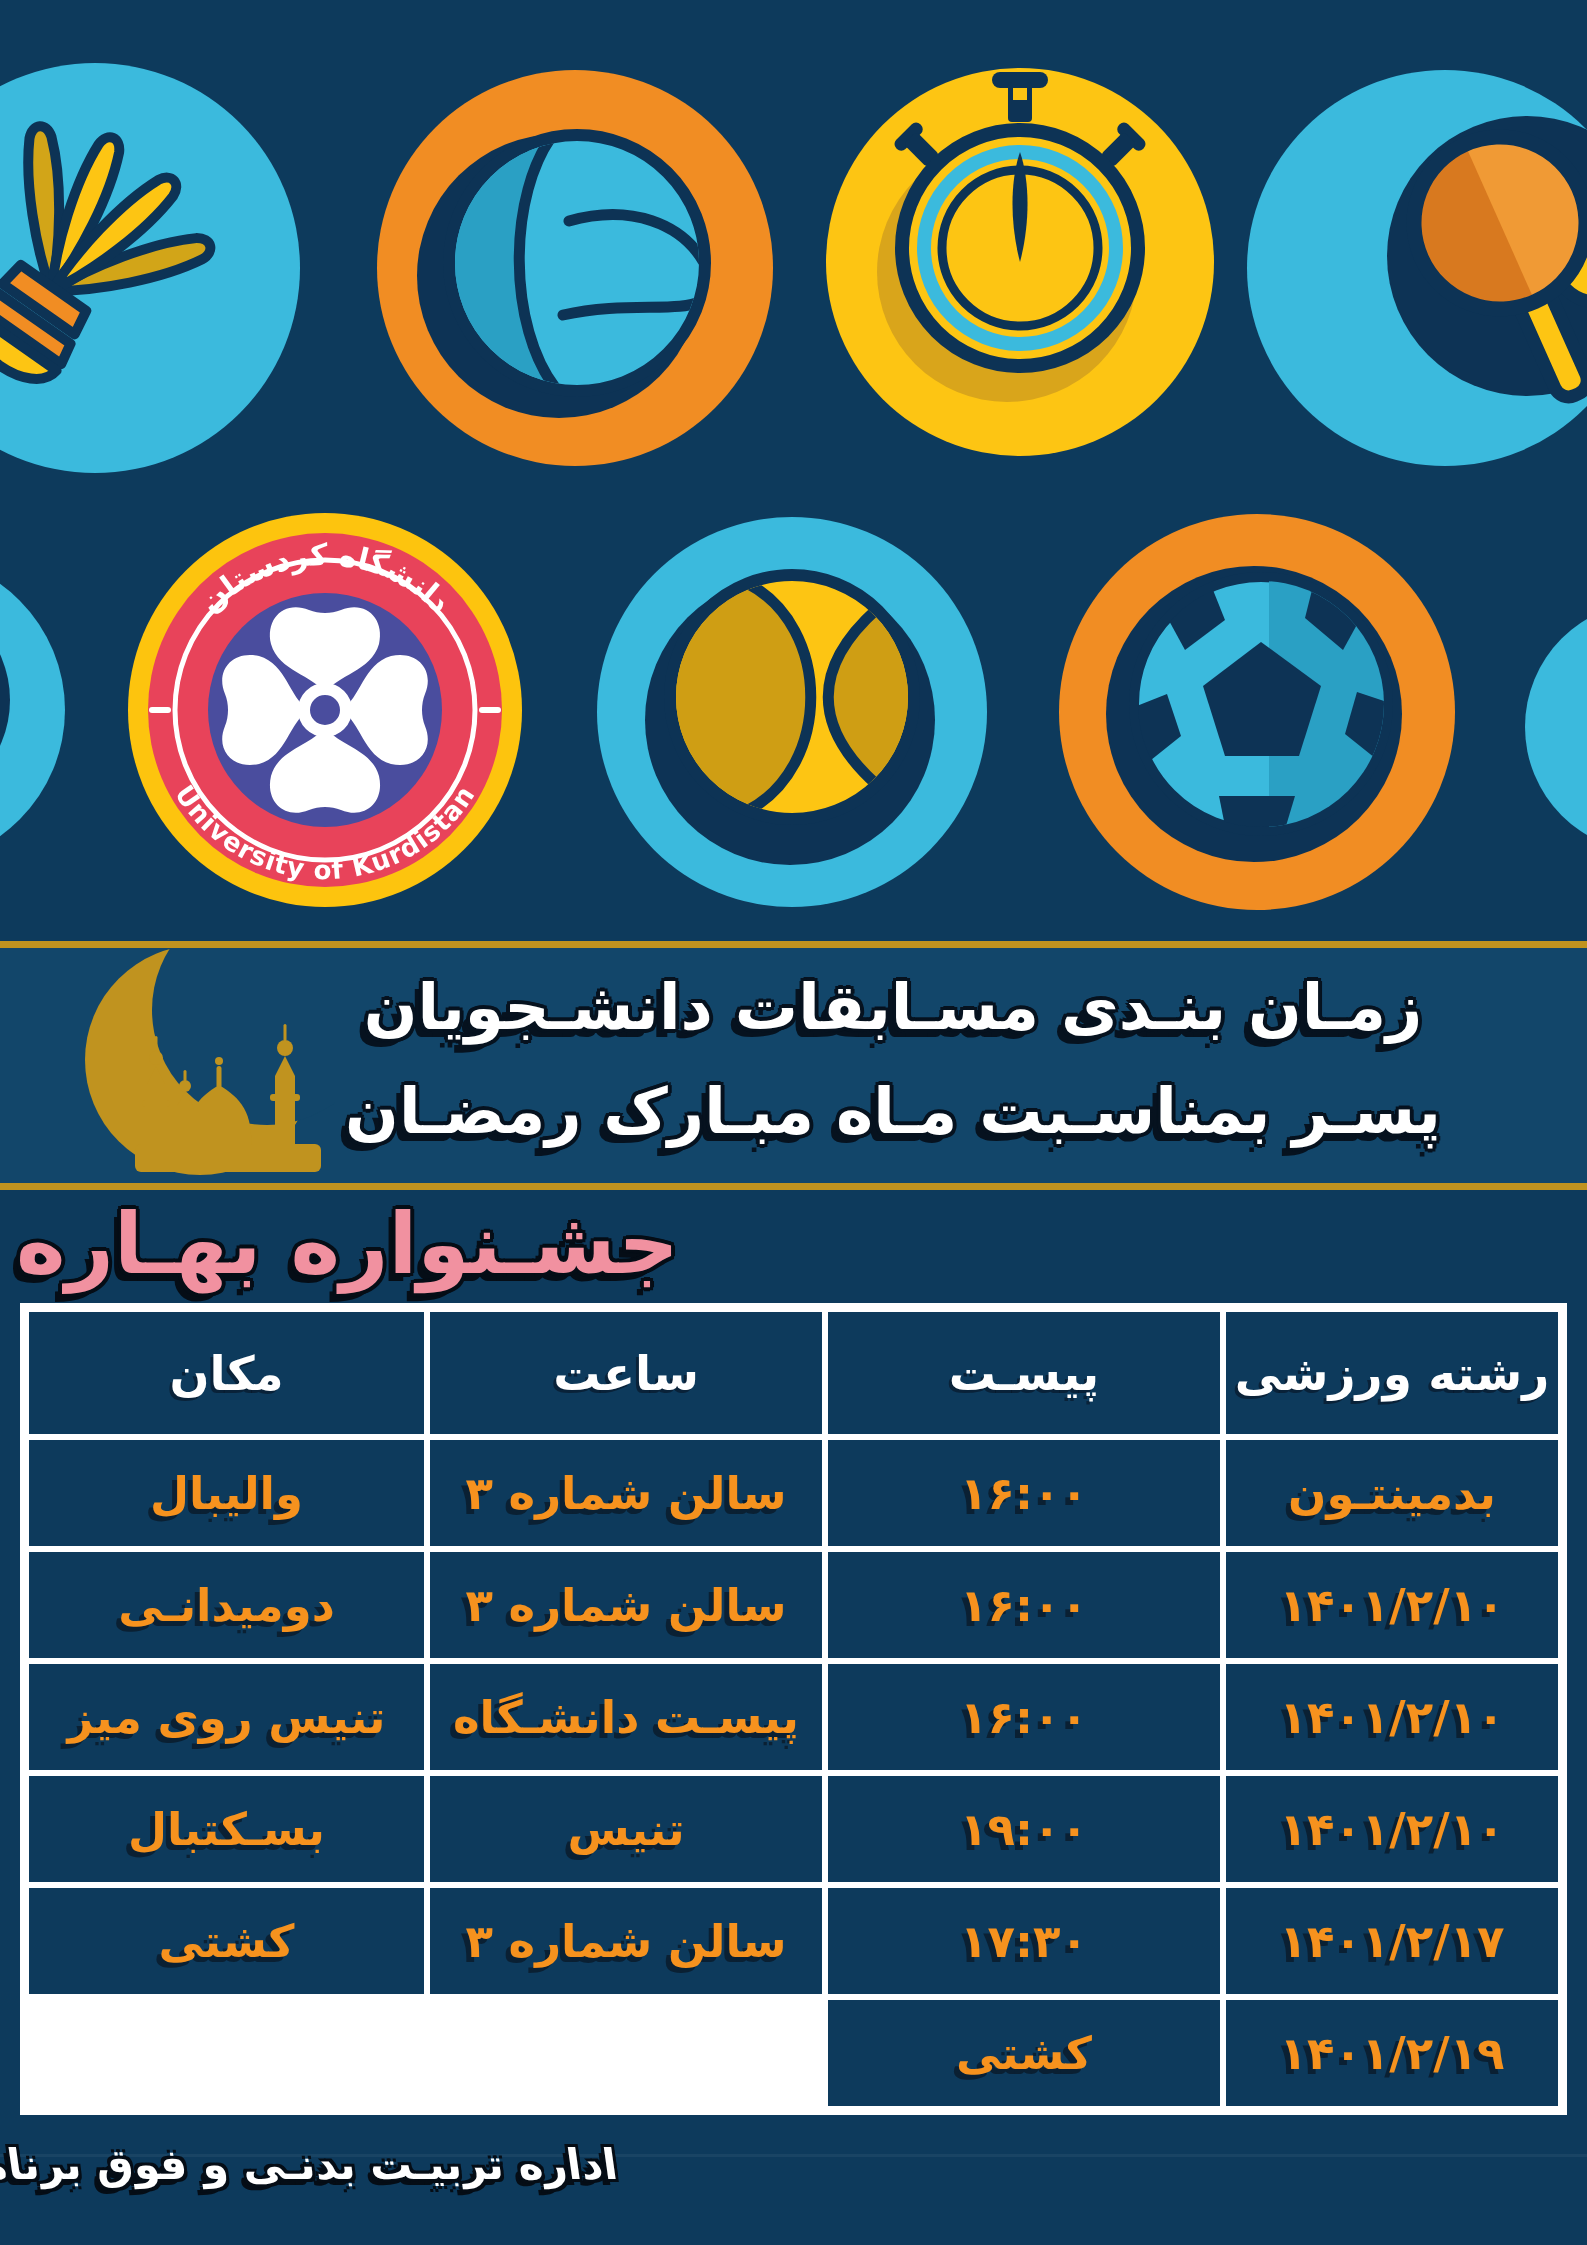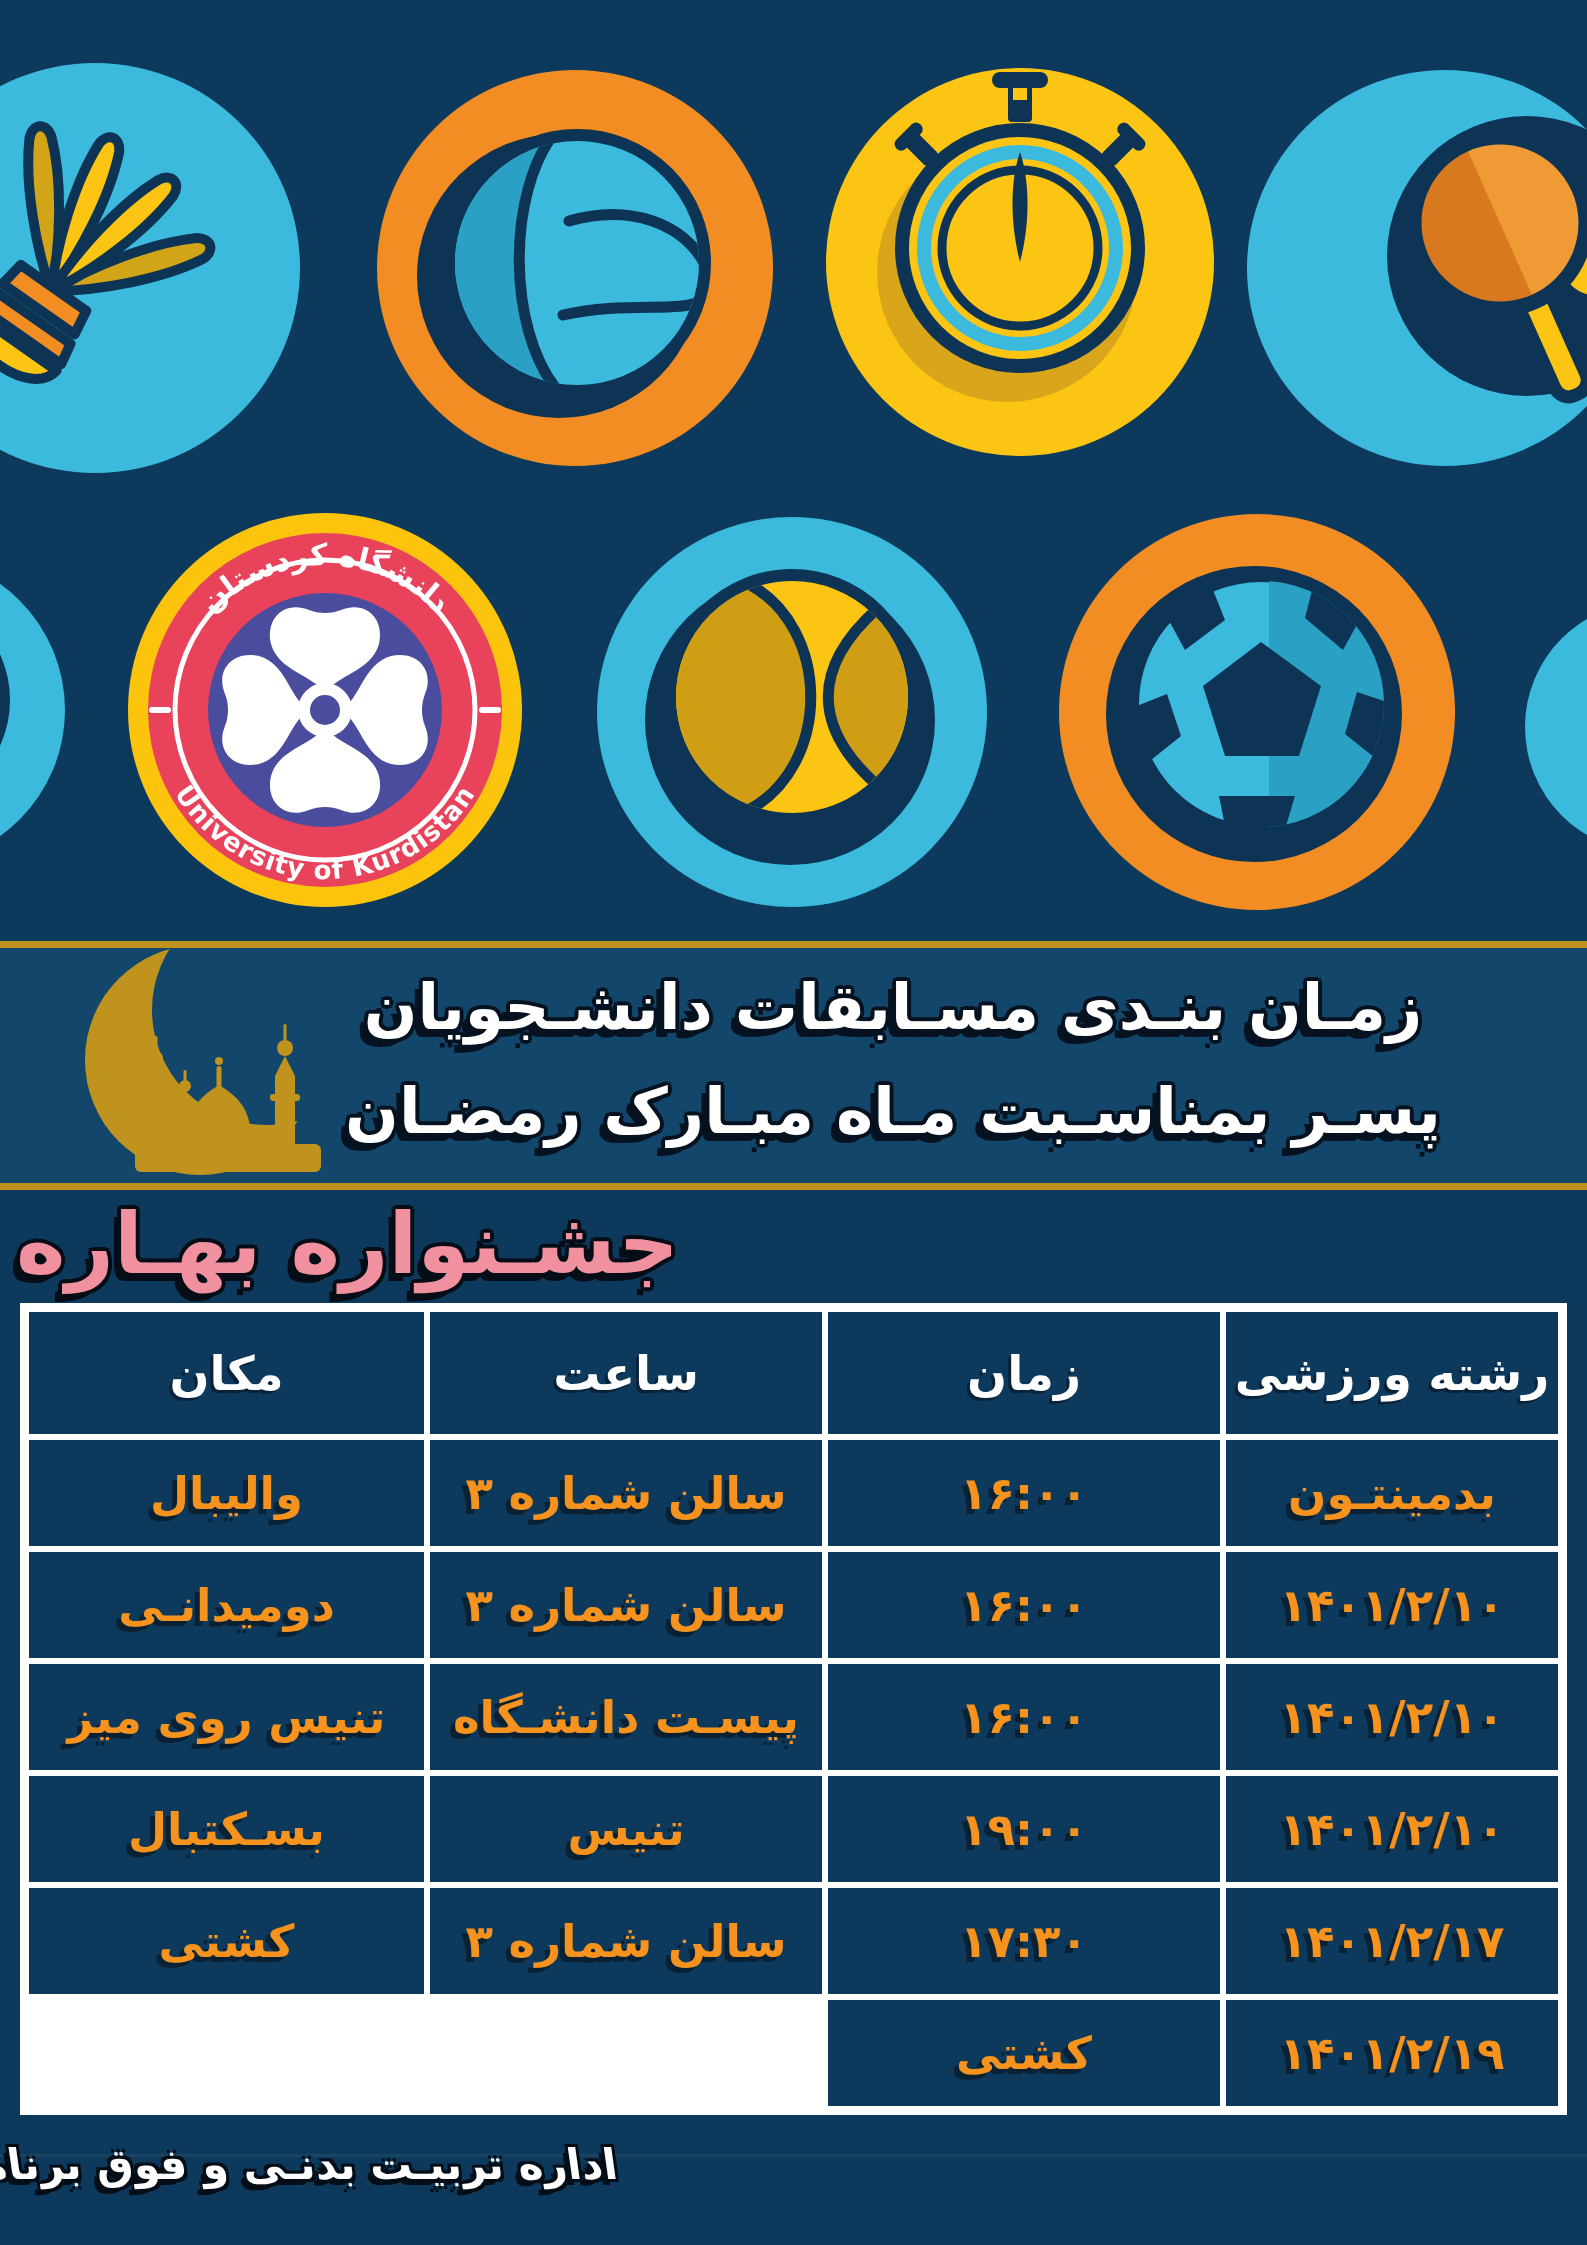--- a/index.html
+++ b/index.html
@@ -239,21 +239,21 @@
       <div>زمـان بنـدی مسـابقات دانشـجویان</div>
       <div>پسـر بمناسـبت مـاه مبـارک رمضـان</div>
     </div>
   </div>
   <div class="gold-line line2"></div>
 
   <div class="subtitle">جشـنواره بهـاره</div>
 
   <div class="schedule">
     <div class="cell head">رشته ورزشی</div>
-    <div class="cell head">زمان</div>
+    <div class="cell head">پیسـت</div>
     <div class="cell head">ساعت</div>
     <div class="cell head">مکان</div>
 
     <div class="cell data">بدمینتـون</div>
     <div class="cell data">۱۶:۰۰</div>
     <div class="cell data">سالن شماره ۳</div>
 
     <div class="cell data">والیبال</div>
     <div class="cell data">۱۴۰۱/۲/۱۰</div>
     <div class="cell data">۱۶:۰۰</div>

